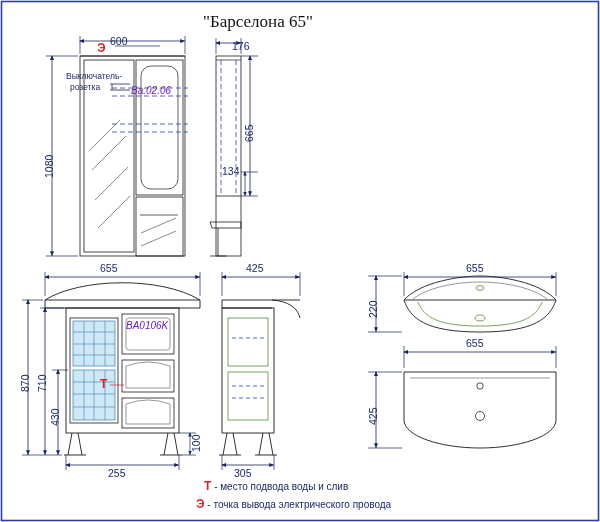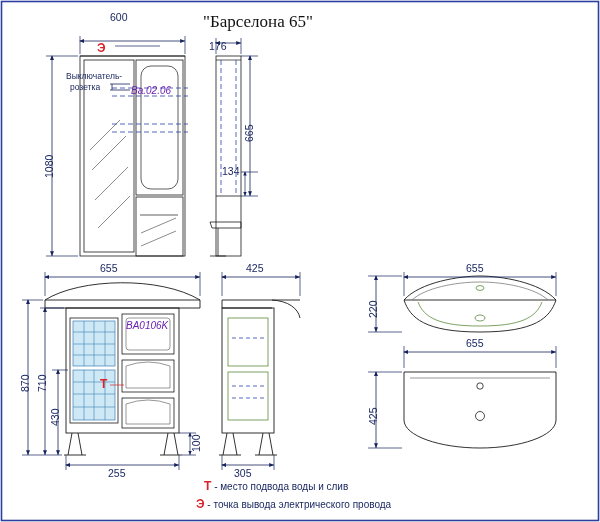--- a/index.html
+++ b/index.html
@@ -183,32 +183,32 @@
     <path d="M404,346 L404,368 M556,346 L556,368" stroke="#16235e" stroke-width="0.7"></path>
     <path d="M404,352 L556,352" stroke="#16235e" stroke-width="0.8" marker-start="url(#arl)" marker-end="url(#ar)"></path>
 
     <path d="M368,372 L402,372 M368,448 L402,448" stroke="#16235e" stroke-width="0.7"></path>
     <path d="M376,372 L376,448" stroke="#16235e" stroke-width="0.8" marker-start="url(#arl)" marker-end="url(#ar)"></path>
   </g>
 </svg>
 
 <div class="title" style="left:203px;top:12px;">"Барселона 65"</div>
 
-<div class="lbl dim" style="left:110px;top:12px;">600</div>
+<div class="lbl dim" style="left:110px;top:36px;">600</div>
 
 <div class="lbl red" style="left:97px;top:42px;font-size:12px;font-weight:bold;">Э</div>
 
 <div class="lbl code" style="left:131px;top:50px;">Ва.02.06</div>
 
 <div class="lbl small" style="left:66px;top:72px;">Выключатель-</div>
 <div class="lbl small" style="left:70px;top:83px;">розетка</div>
 
 <div class="lbl dimv" style="left:44px;top:178px;transform:rotate(-90deg);">1080</div>
 
-<div class="lbl dim" style="left:209px;top:41px;text-align:center;">176</div>
+<div class="lbl dim" style="left:232px;top:41px;text-align:center;">176</div>
 <div class="lbl dimv" style="left:244px;top:142px;transform:rotate(-90deg);">665</div>
 <div class="lbl dim" style="left:222px;top:166px;">134</div>
 
 <div class="lbl dim" style="left:100px;top:263px;">655</div>
 <div class="lbl code" style="left:126px;top:285px;">BA0106K</div>
 
 <div class="lbl dimv" style="left:20px;top:392px;transform:rotate(-90deg);">870</div>
 <div class="lbl dimv" style="left:37px;top:392px;transform:rotate(-90deg);">710</div>
 <div class="lbl dimv" style="left:50px;top:426px;transform:rotate(-90deg);">430</div>
 <div class="lbl dimv" style="left:191px;top:452px;transform:rotate(-90deg);">100</div>

